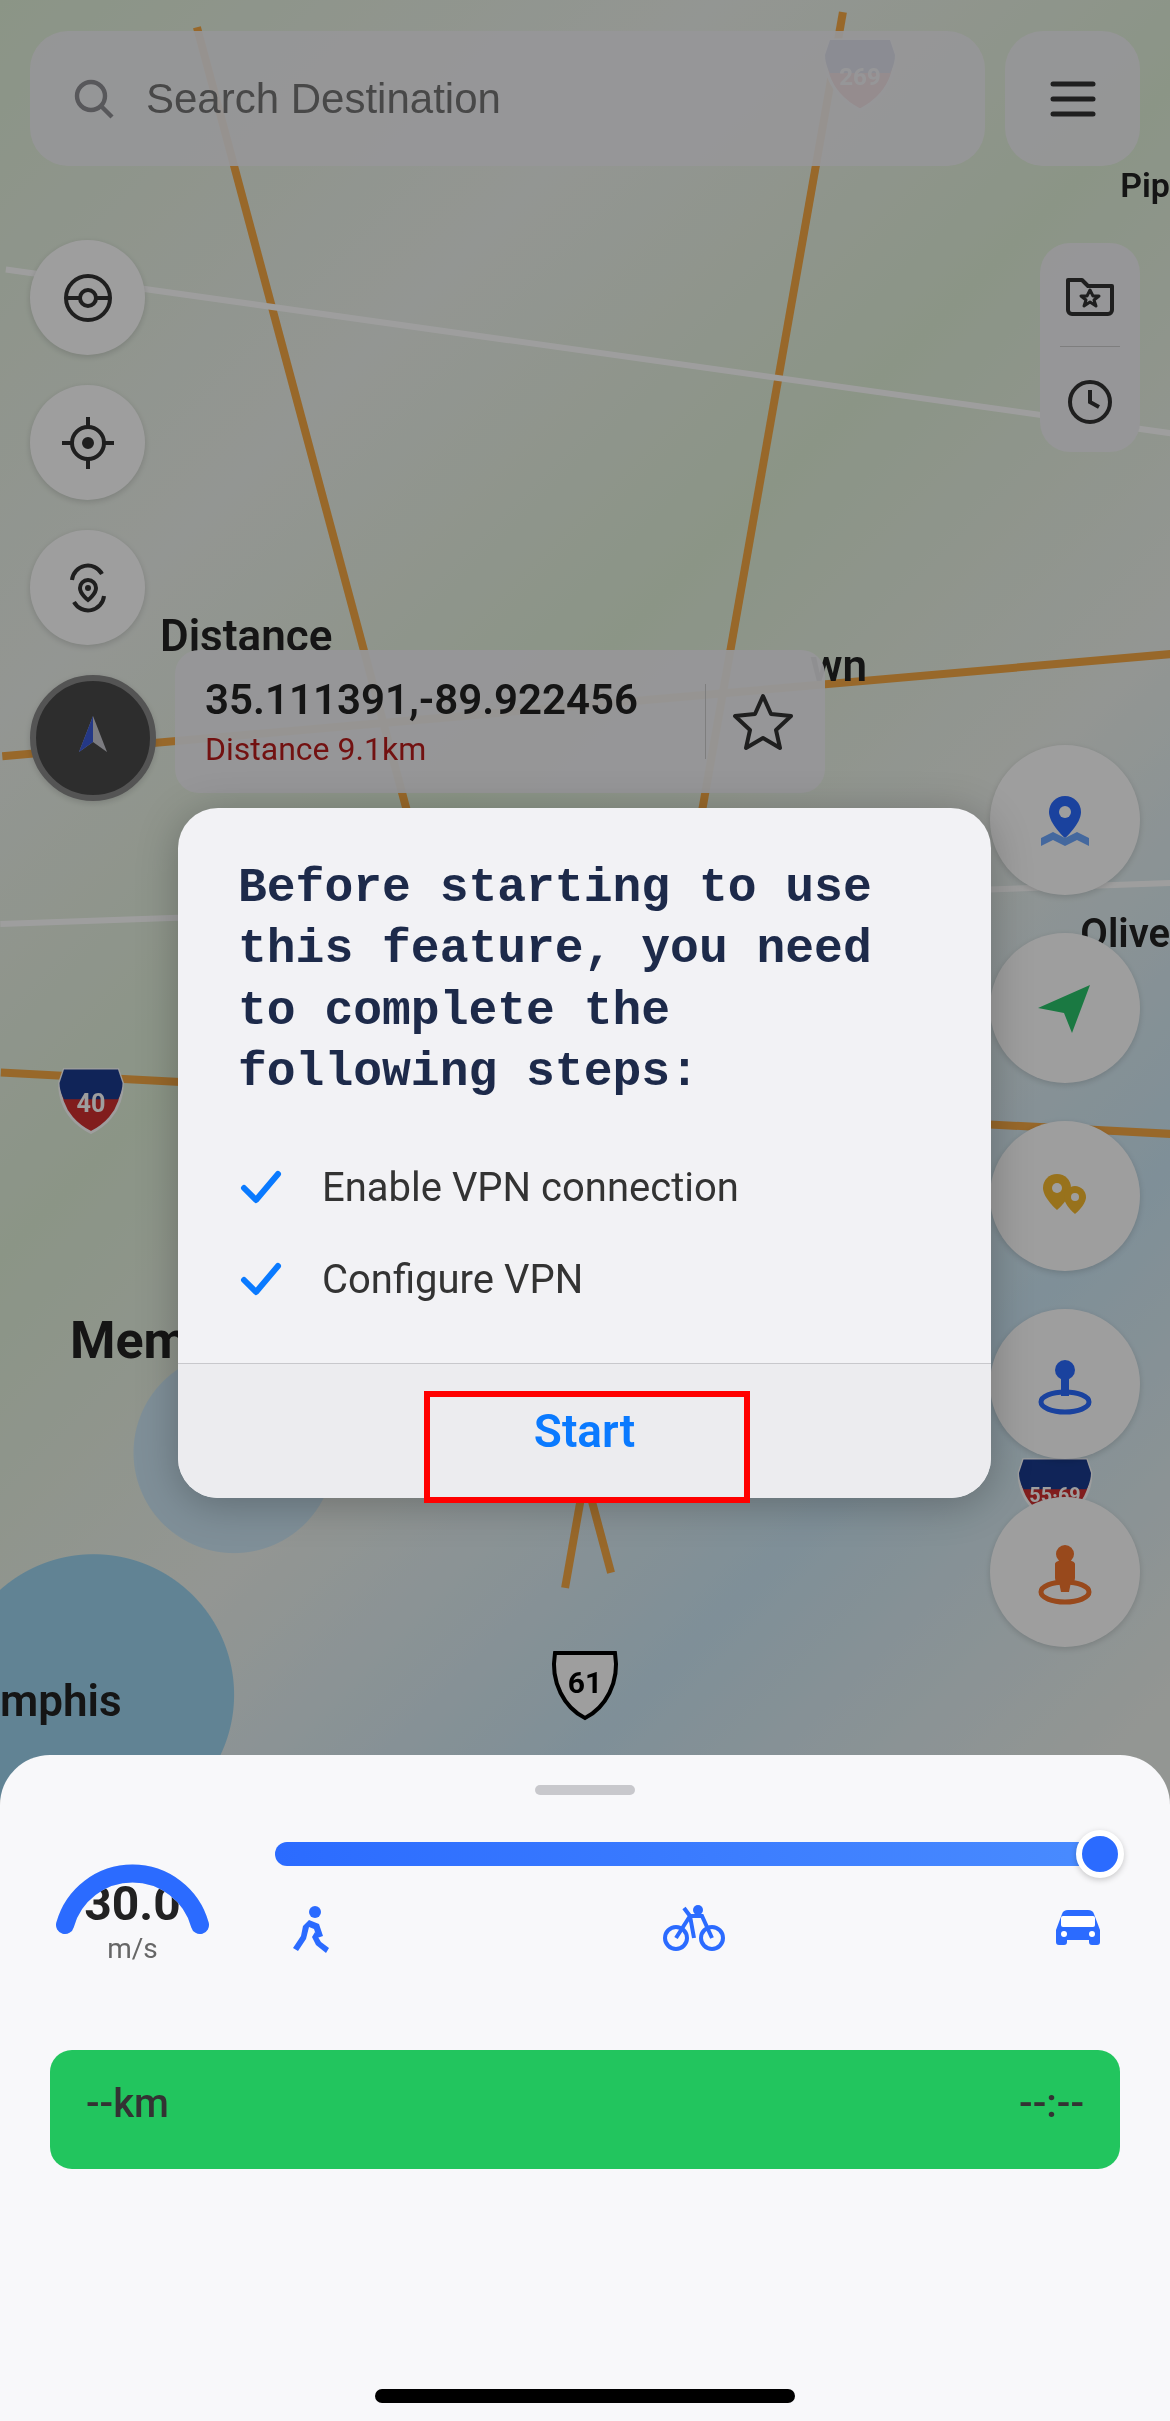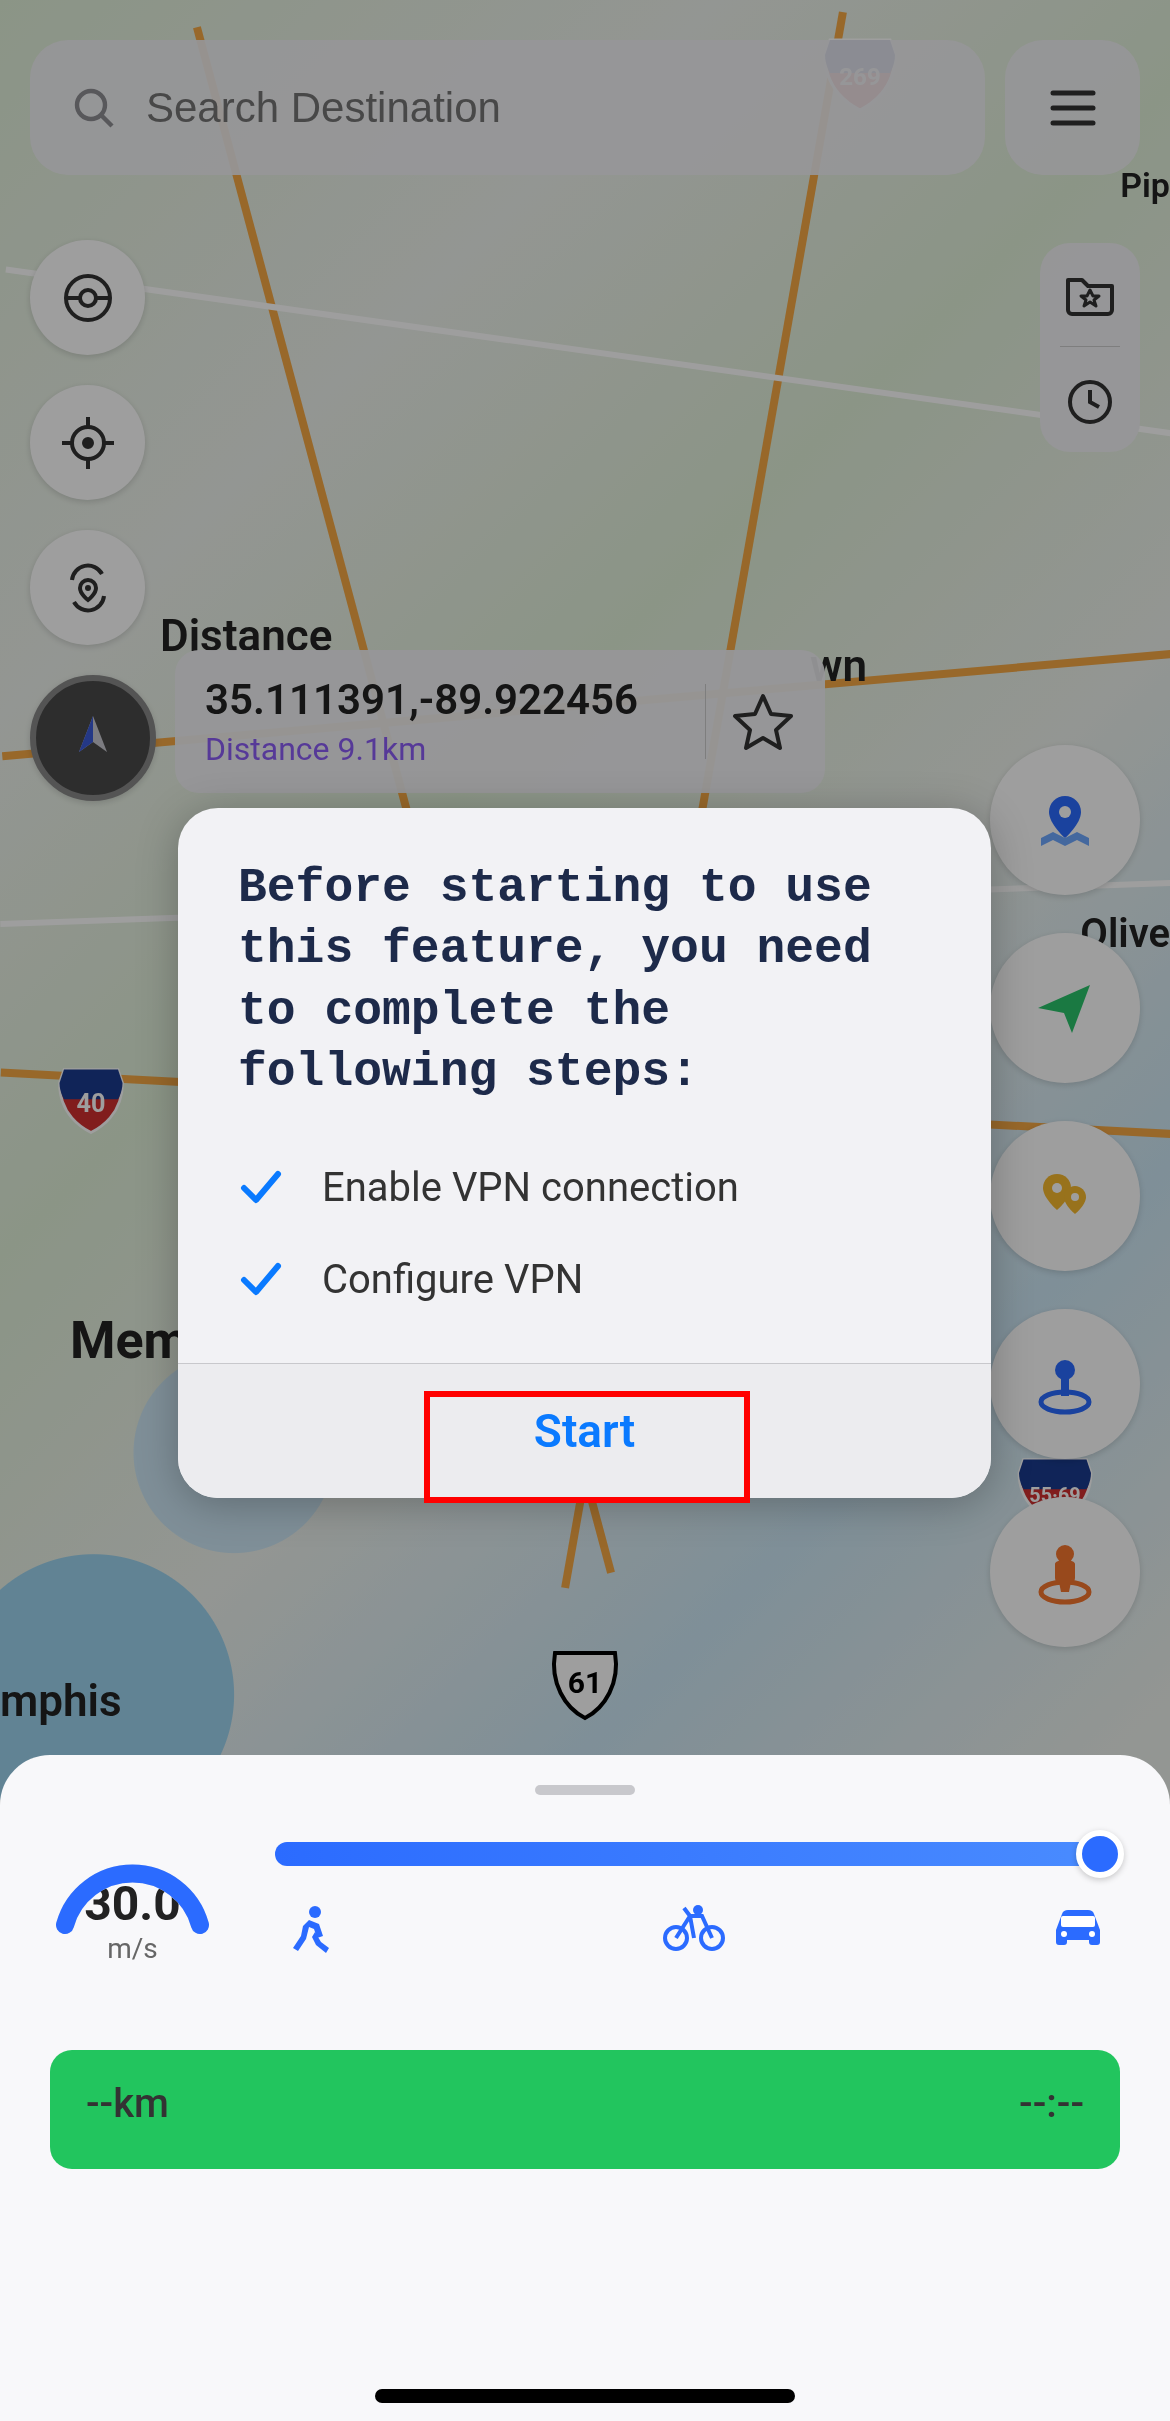--- a/index.html
+++ b/index.html
@@ -45,21 +45,21 @@
 
 
 .dim {
   position:absolute; inset:0;
   background: rgba(0,0,0,0.38);
 }
 
 
 .topbar {
   position:absolute;
-  top:40px; left:30px; right:30px;
+  top:31px; left:30px; right:30px;
   height:135px;
   display:flex;
   gap:20px;
 }
 .search-pill {
   flex:1;
   background: rgba(242,242,245,0.92);
   border-radius:38px;
   display:flex;
   align-items:center;
@@ -119,21 +119,21 @@
   top:650px; left:175px;
   width:650px;
   background: rgba(242,242,245,0.95);
   border-radius:24px;
   padding:25px 30px;
   display:flex;
   align-items:center;
 }
 .info-card .text { flex:1; }
 .info-card .coords { font-size:42px; font-weight:600; color:#222; }
-.info-card .dist { font-size:32px; color:#8b5cf6; margin-top:6px; }
+.info-card .dist { font-size:32px; color:#b91c1c; margin-top:6px; }
 .info-card .sep { width:1px; height:75px; background:#ccc; margin:0 25px; }
 
 
 .modal {
   position:absolute;
   top:808px; left:178px;
   width:813px;
   background:#f2f2f5;
   border-radius:40px;
   overflow:hidden;

